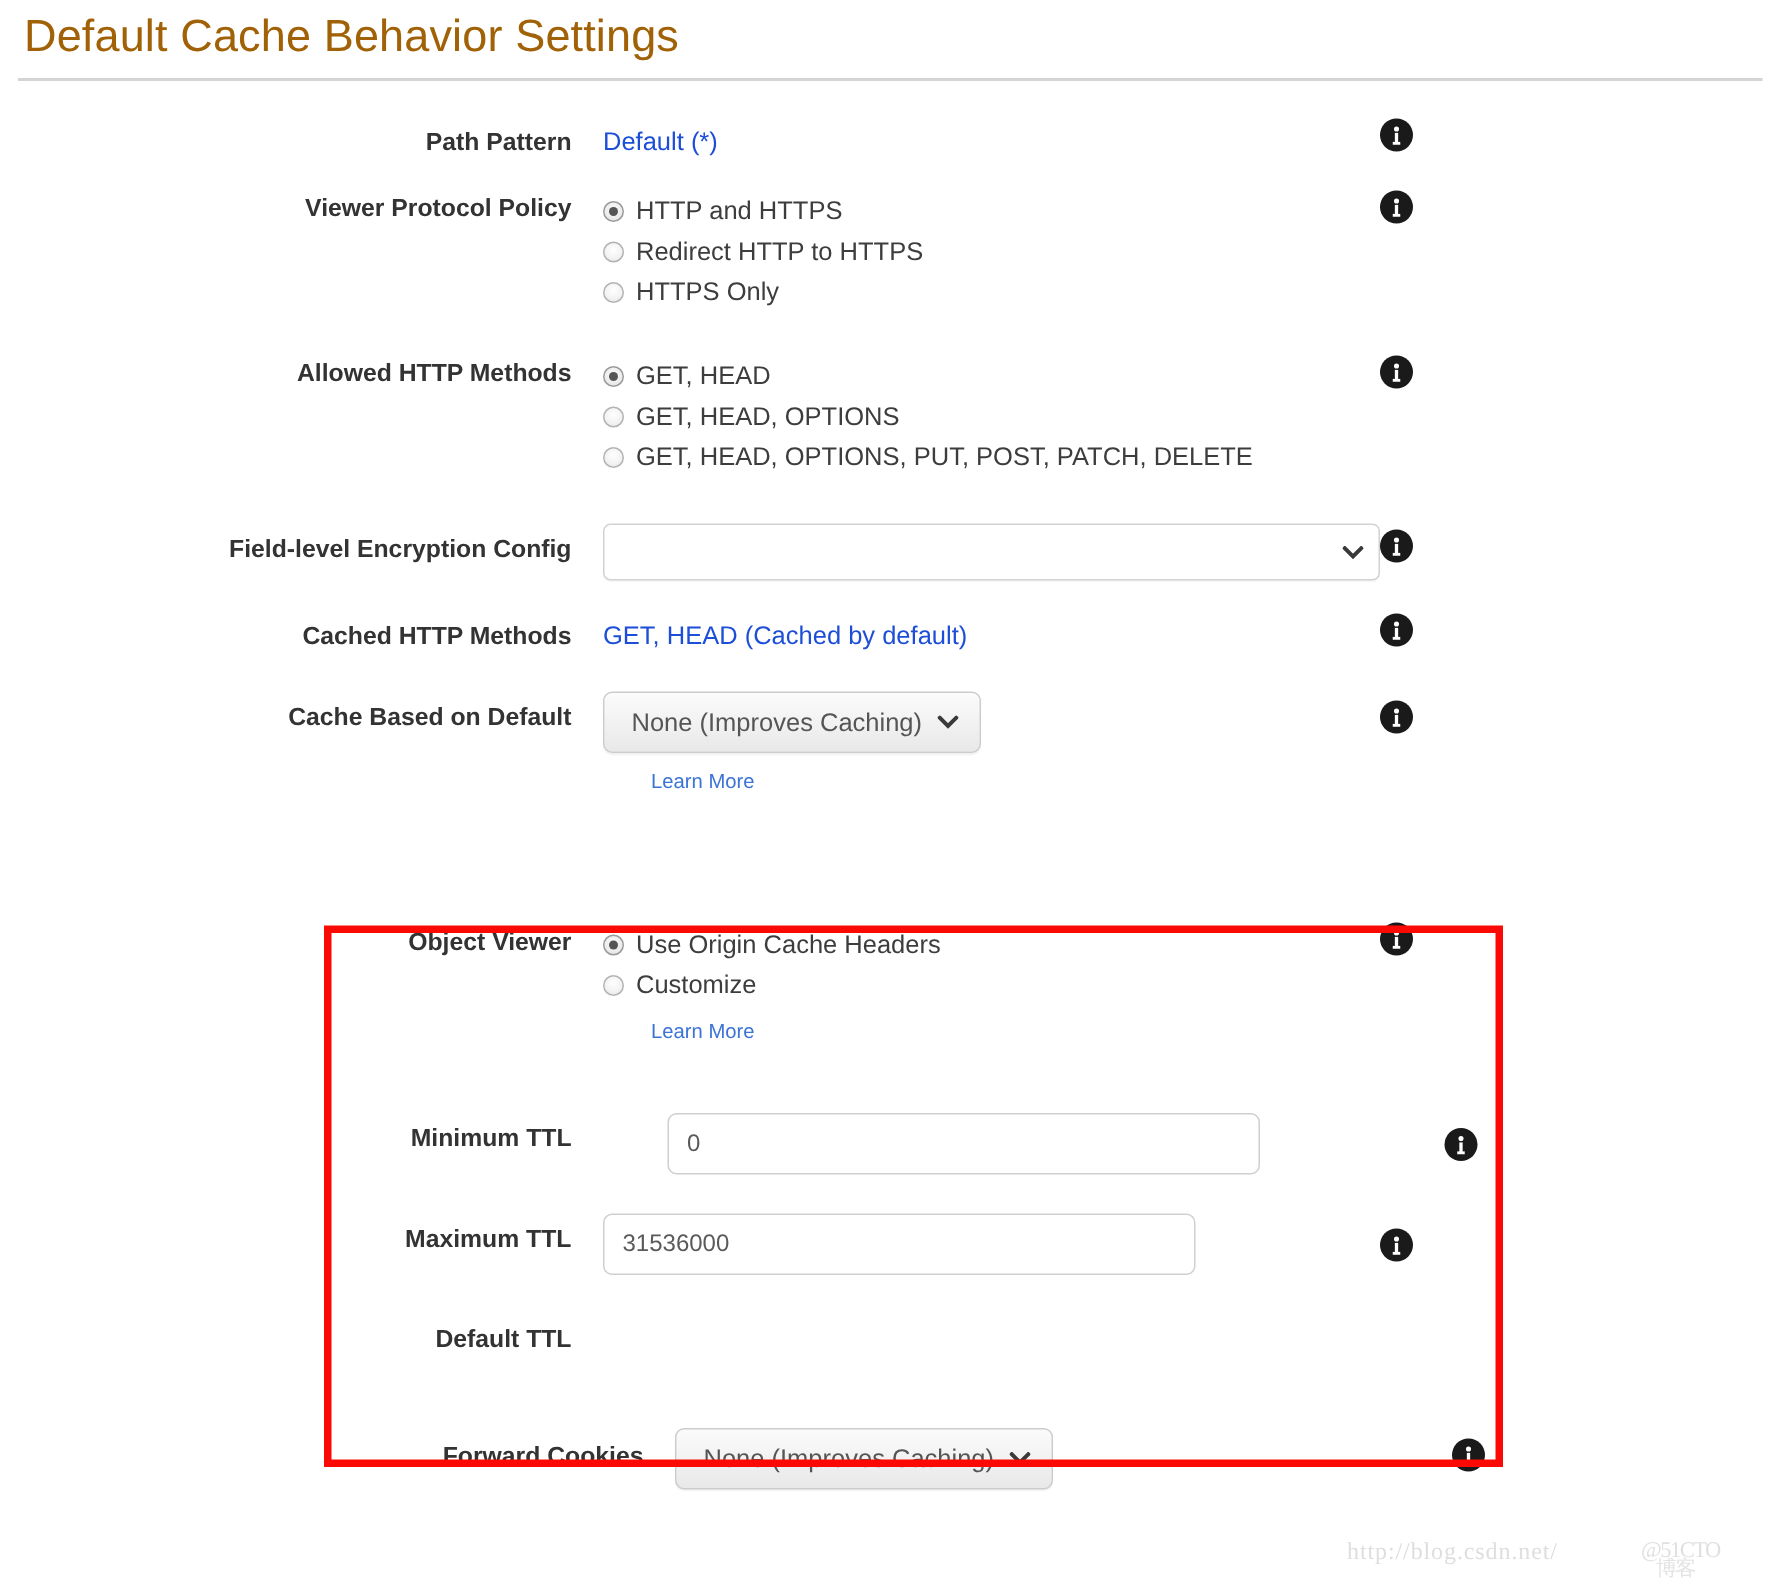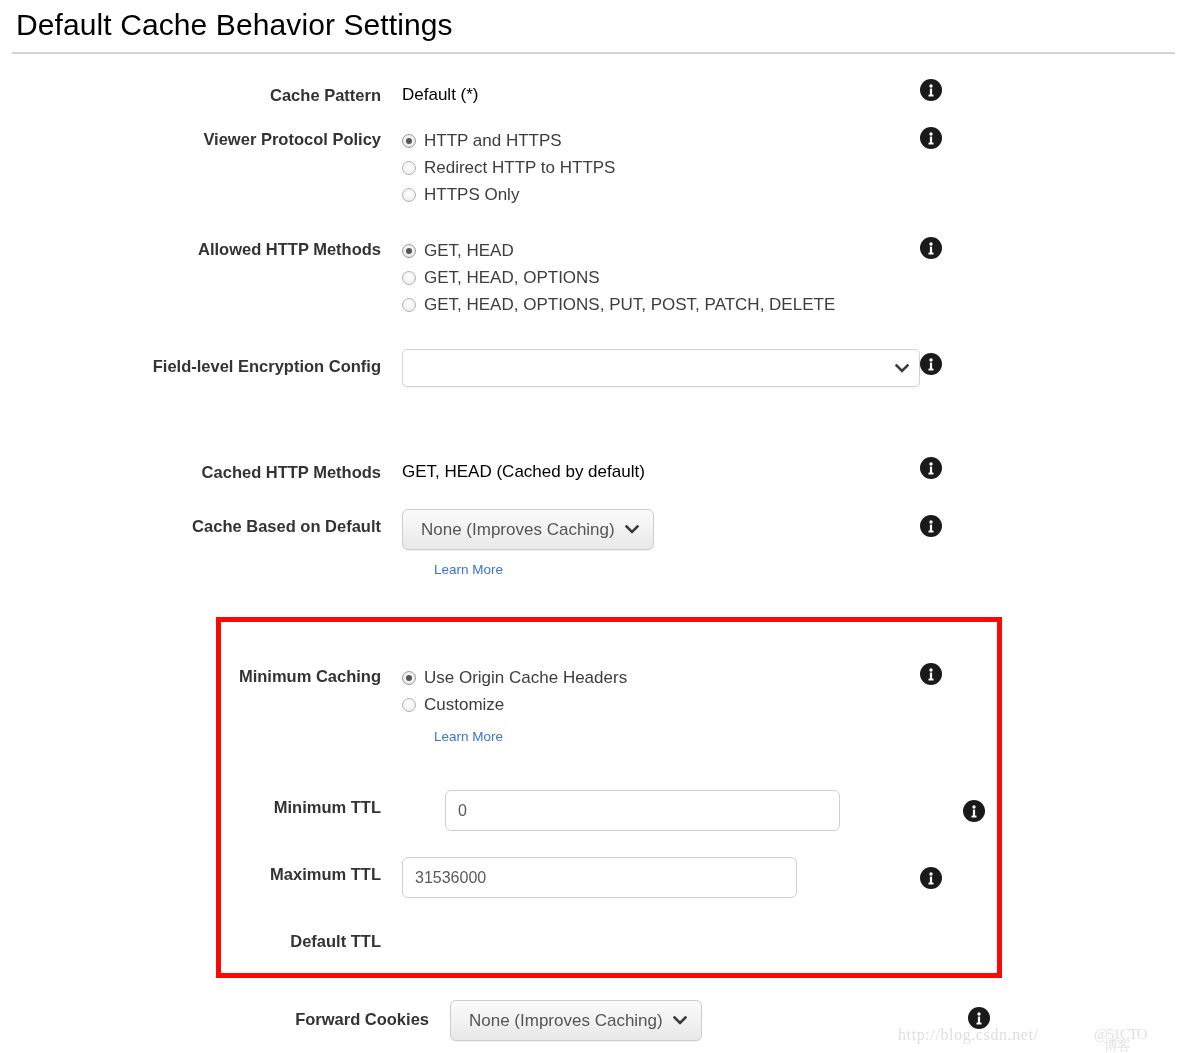--- a/index.html
+++ b/index.html
@@ -18,21 +18,21 @@
     -webkit-font-smoothing: antialiased;
   }
 
   
   .page-title {
     position: absolute;
     left: 16px;
     top: 8px;
     font-size: 30px;
     font-weight: 400;
-    color: #000000;
+    color: #a16207;
     letter-spacing: 0.1px;
     white-space: nowrap;
   }
   .title-divider {
     position: absolute;
     left: 12px;
     top: 52px;
     width: 1163px;
     height: 2px;
     background: #d4d4d4;
@@ -65,21 +65,21 @@
   }
   .label-cell .lbl-line { display: block; }
   .field-cell {
     flex: 1 1 auto;
     padding-left: 21px;
     box-sizing: border-box;
     position: relative;
   }
   .plain-value {
     font-size: 17px;
-    color: #000000;
+    color: #1d4ed8;
     line-height: 22px;
     padding-top: 2px;
     white-space: nowrap;
   }
 
   
   .info-icon {
     position: absolute;
     width: 22px;
     height: 22px;
@@ -250,21 +250,21 @@
 </style>
 </head>
 <body>
 
 <div class="page-title">Default Cache Behavior Settings</div>
 <div class="title-divider"></div>
 
 <div class="form">
 
   <div class="row" style="height:44px;">
-    <div class="label-cell">Cache Pattern</div>
+    <div class="label-cell">Path Pattern</div>
     <div class="field-cell">
       <div class="plain-value">Default (*)</div>
       <div class="info-icon" style="left:539px; top:-3px;">
         <svg width="6" height="13" viewBox="0 0 6 13">
             <circle cx="3" cy="2" r="1.7" fill="#fff"></circle>
             <rect x="1.9" y="4.6" width="2.2" height="7" fill="#fff"></rect>
             <rect x="0.5" y="10.6" width="5" height="1.9" fill="#fff"></rect>
           </svg>
       </div>
     </div>
@@ -338,21 +338,21 @@
       <div class="info-icon" style="left:539px; top:9px;">
         <svg width="6" height="13" viewBox="0 0 6 13">
             <circle cx="3" cy="2" r="1.7" fill="#fff"></circle>
             <rect x="1.9" y="4.6" width="2.2" height="7" fill="#fff"></rect>
             <rect x="0.5" y="10.6" width="5" height="1.9" fill="#fff"></rect>
           </svg>
       </div>
     </div>
   </div>
 
-  <div class="row" style="height:48px;margin-top:48px;">
+  <div class="row" style="height:48px;">
     <div class="label-cell">Cached HTTP Methods</div>
     <div class="field-cell">
       <div class="plain-value">GET, HEAD (Cached by default)</div>
       <div class="info-icon" style="left:539px; top:-2px;">
         <svg width="6" height="13" viewBox="0 0 6 13">
             <circle cx="3" cy="2" r="1.7" fill="#fff"></circle>
             <rect x="1.9" y="4.6" width="2.2" height="7" fill="#fff"></rect>
             <rect x="0.5" y="10.6" width="5" height="1.9" fill="#fff"></rect>
           </svg>
       </div>
@@ -379,21 +379,21 @@
         <svg width="6" height="13" viewBox="0 0 6 13">
             <circle cx="3" cy="2" r="1.7" fill="#fff"></circle>
             <rect x="1.9" y="4.6" width="2.2" height="7" fill="#fff"></rect>
             <rect x="0.5" y="10.6" width="5" height="1.9" fill="#fff"></rect>
           </svg>
       </div>
     </div>
   </div>
 
   <div class="row" style="height:123px; padding-top:34px;">
-    <div class="label-cell">Minimum Caching</div>
+    <div class="label-cell">Object Viewer</div>
     <div class="field-cell">
       <div class="radio-group">
         <div class="radio-item checked">
           <span class="radio-mark"></span>
           <span class="radio-label">Use Origin Cache Headers</span>
         </div>
         <div class="radio-item">
           <span class="radio-mark"></span>
           <span class="radio-label">Customize</span>
         </div>

